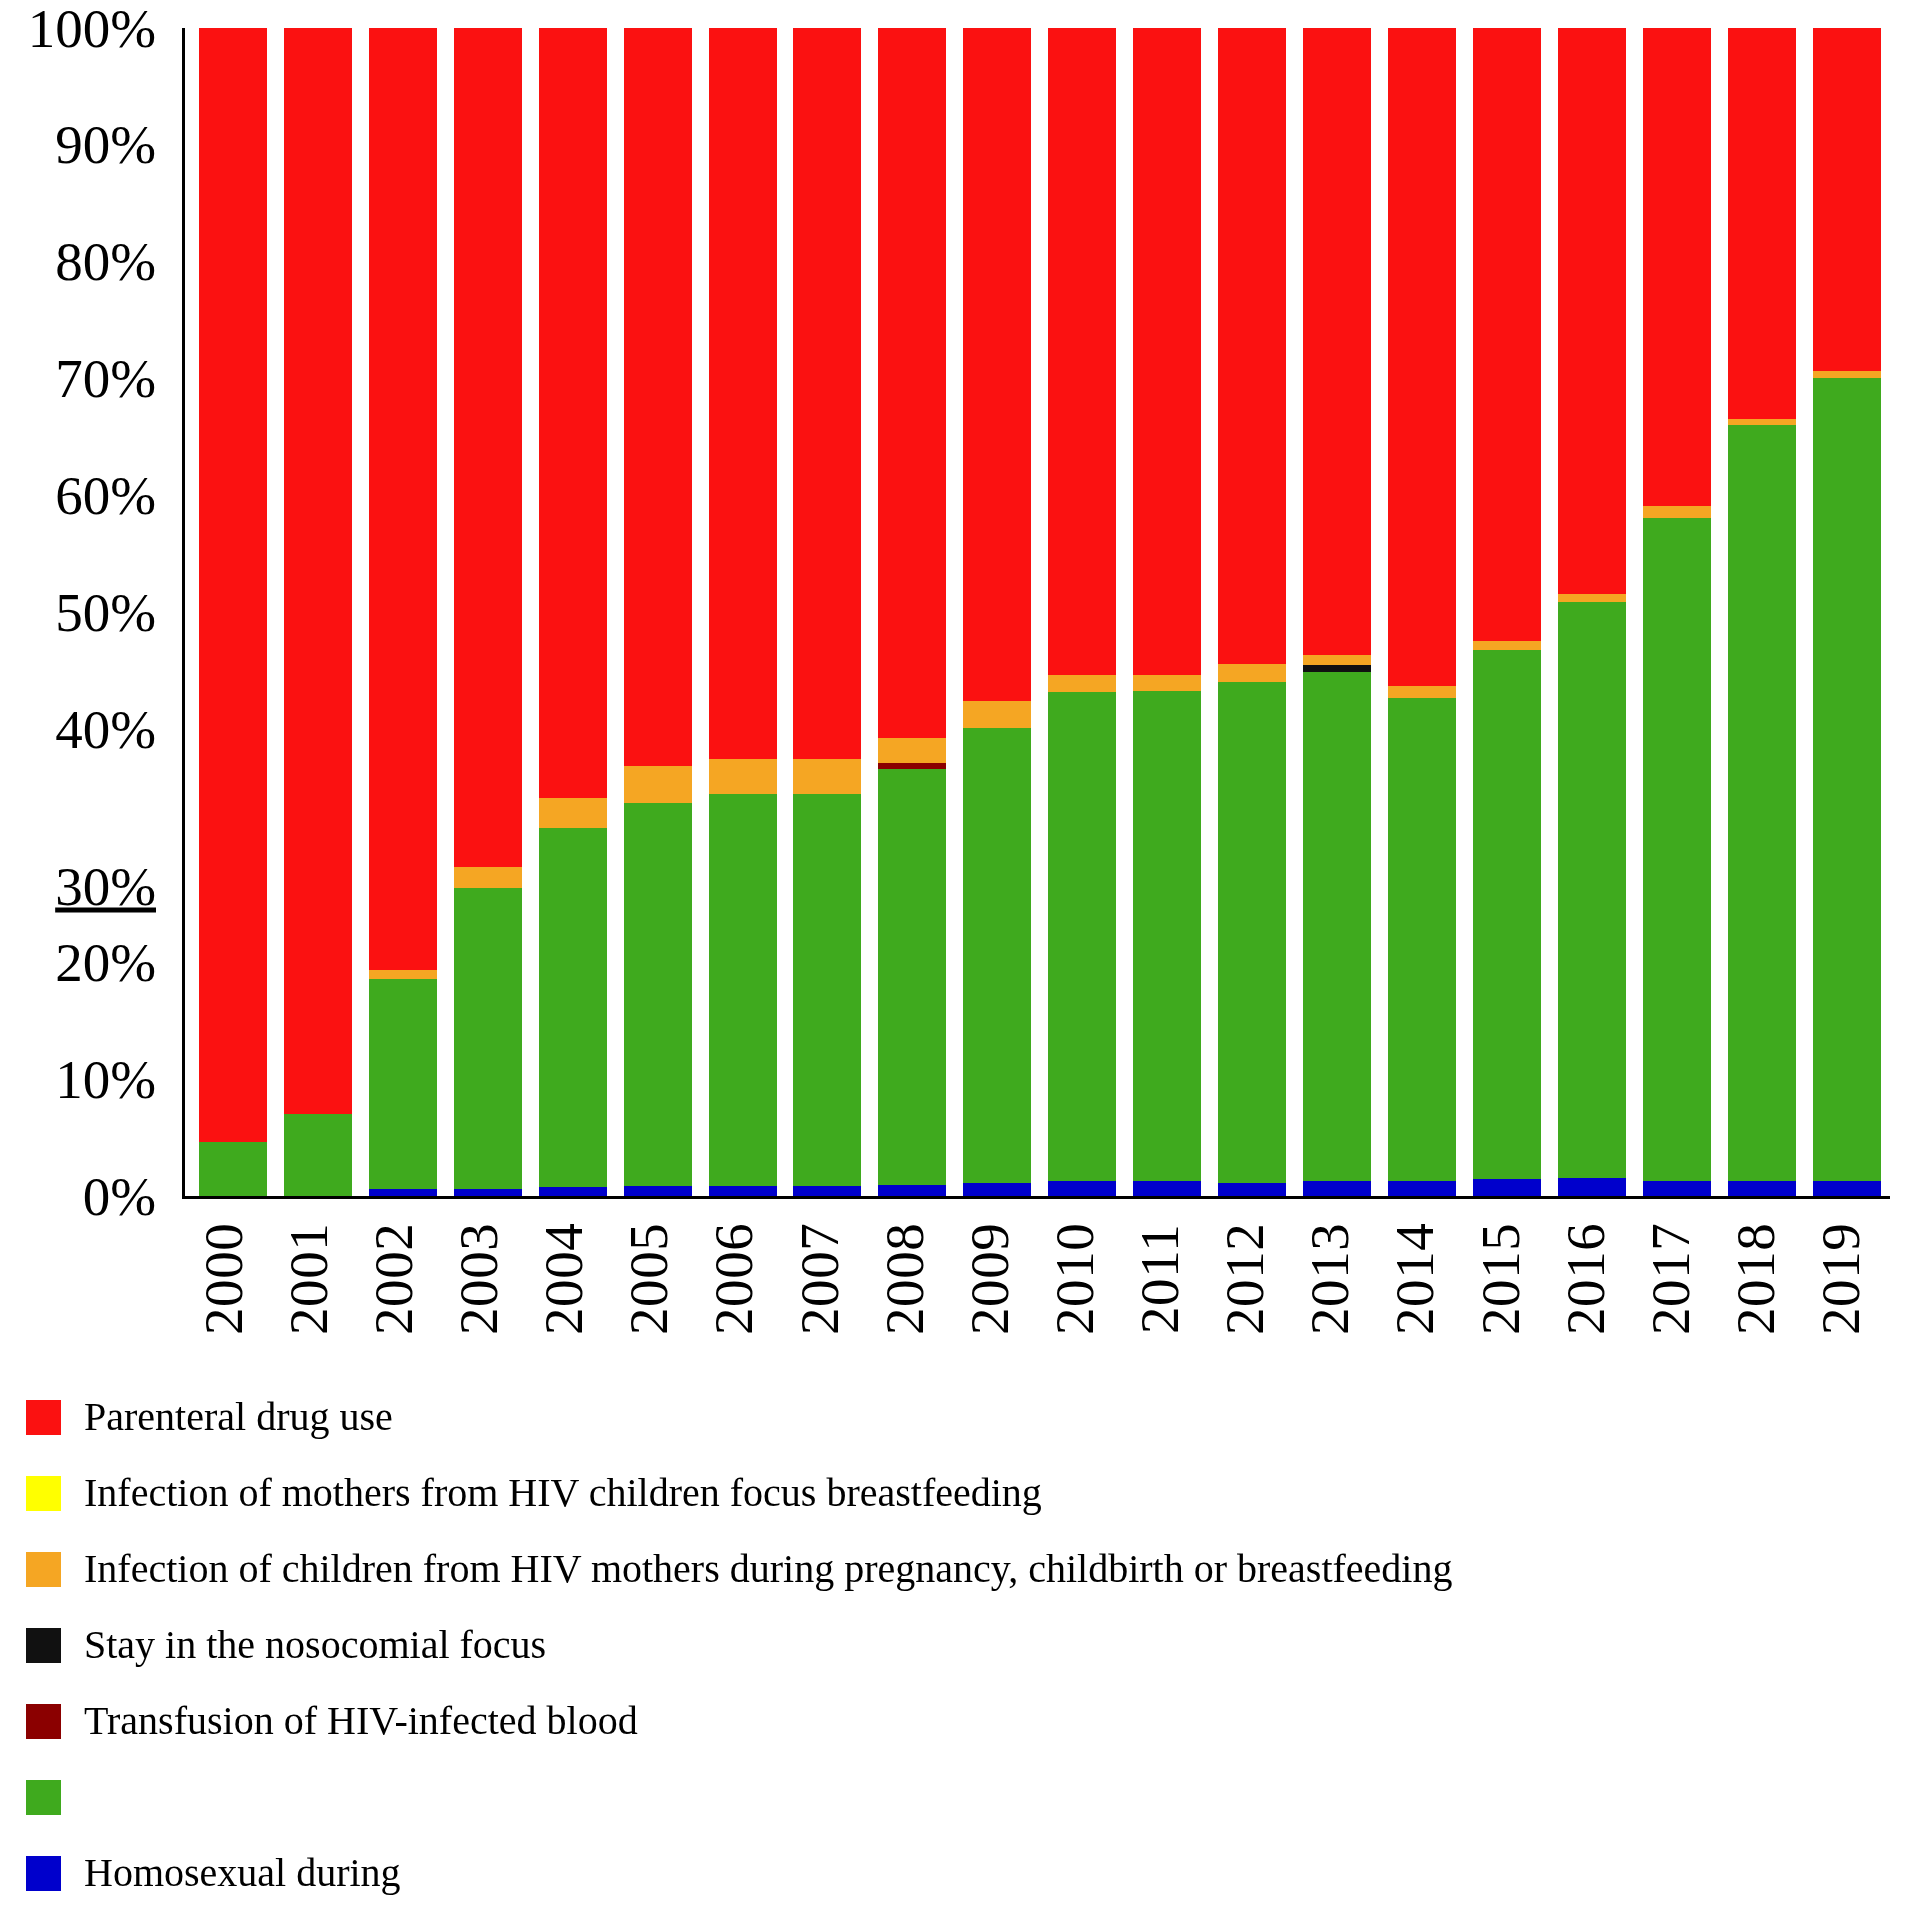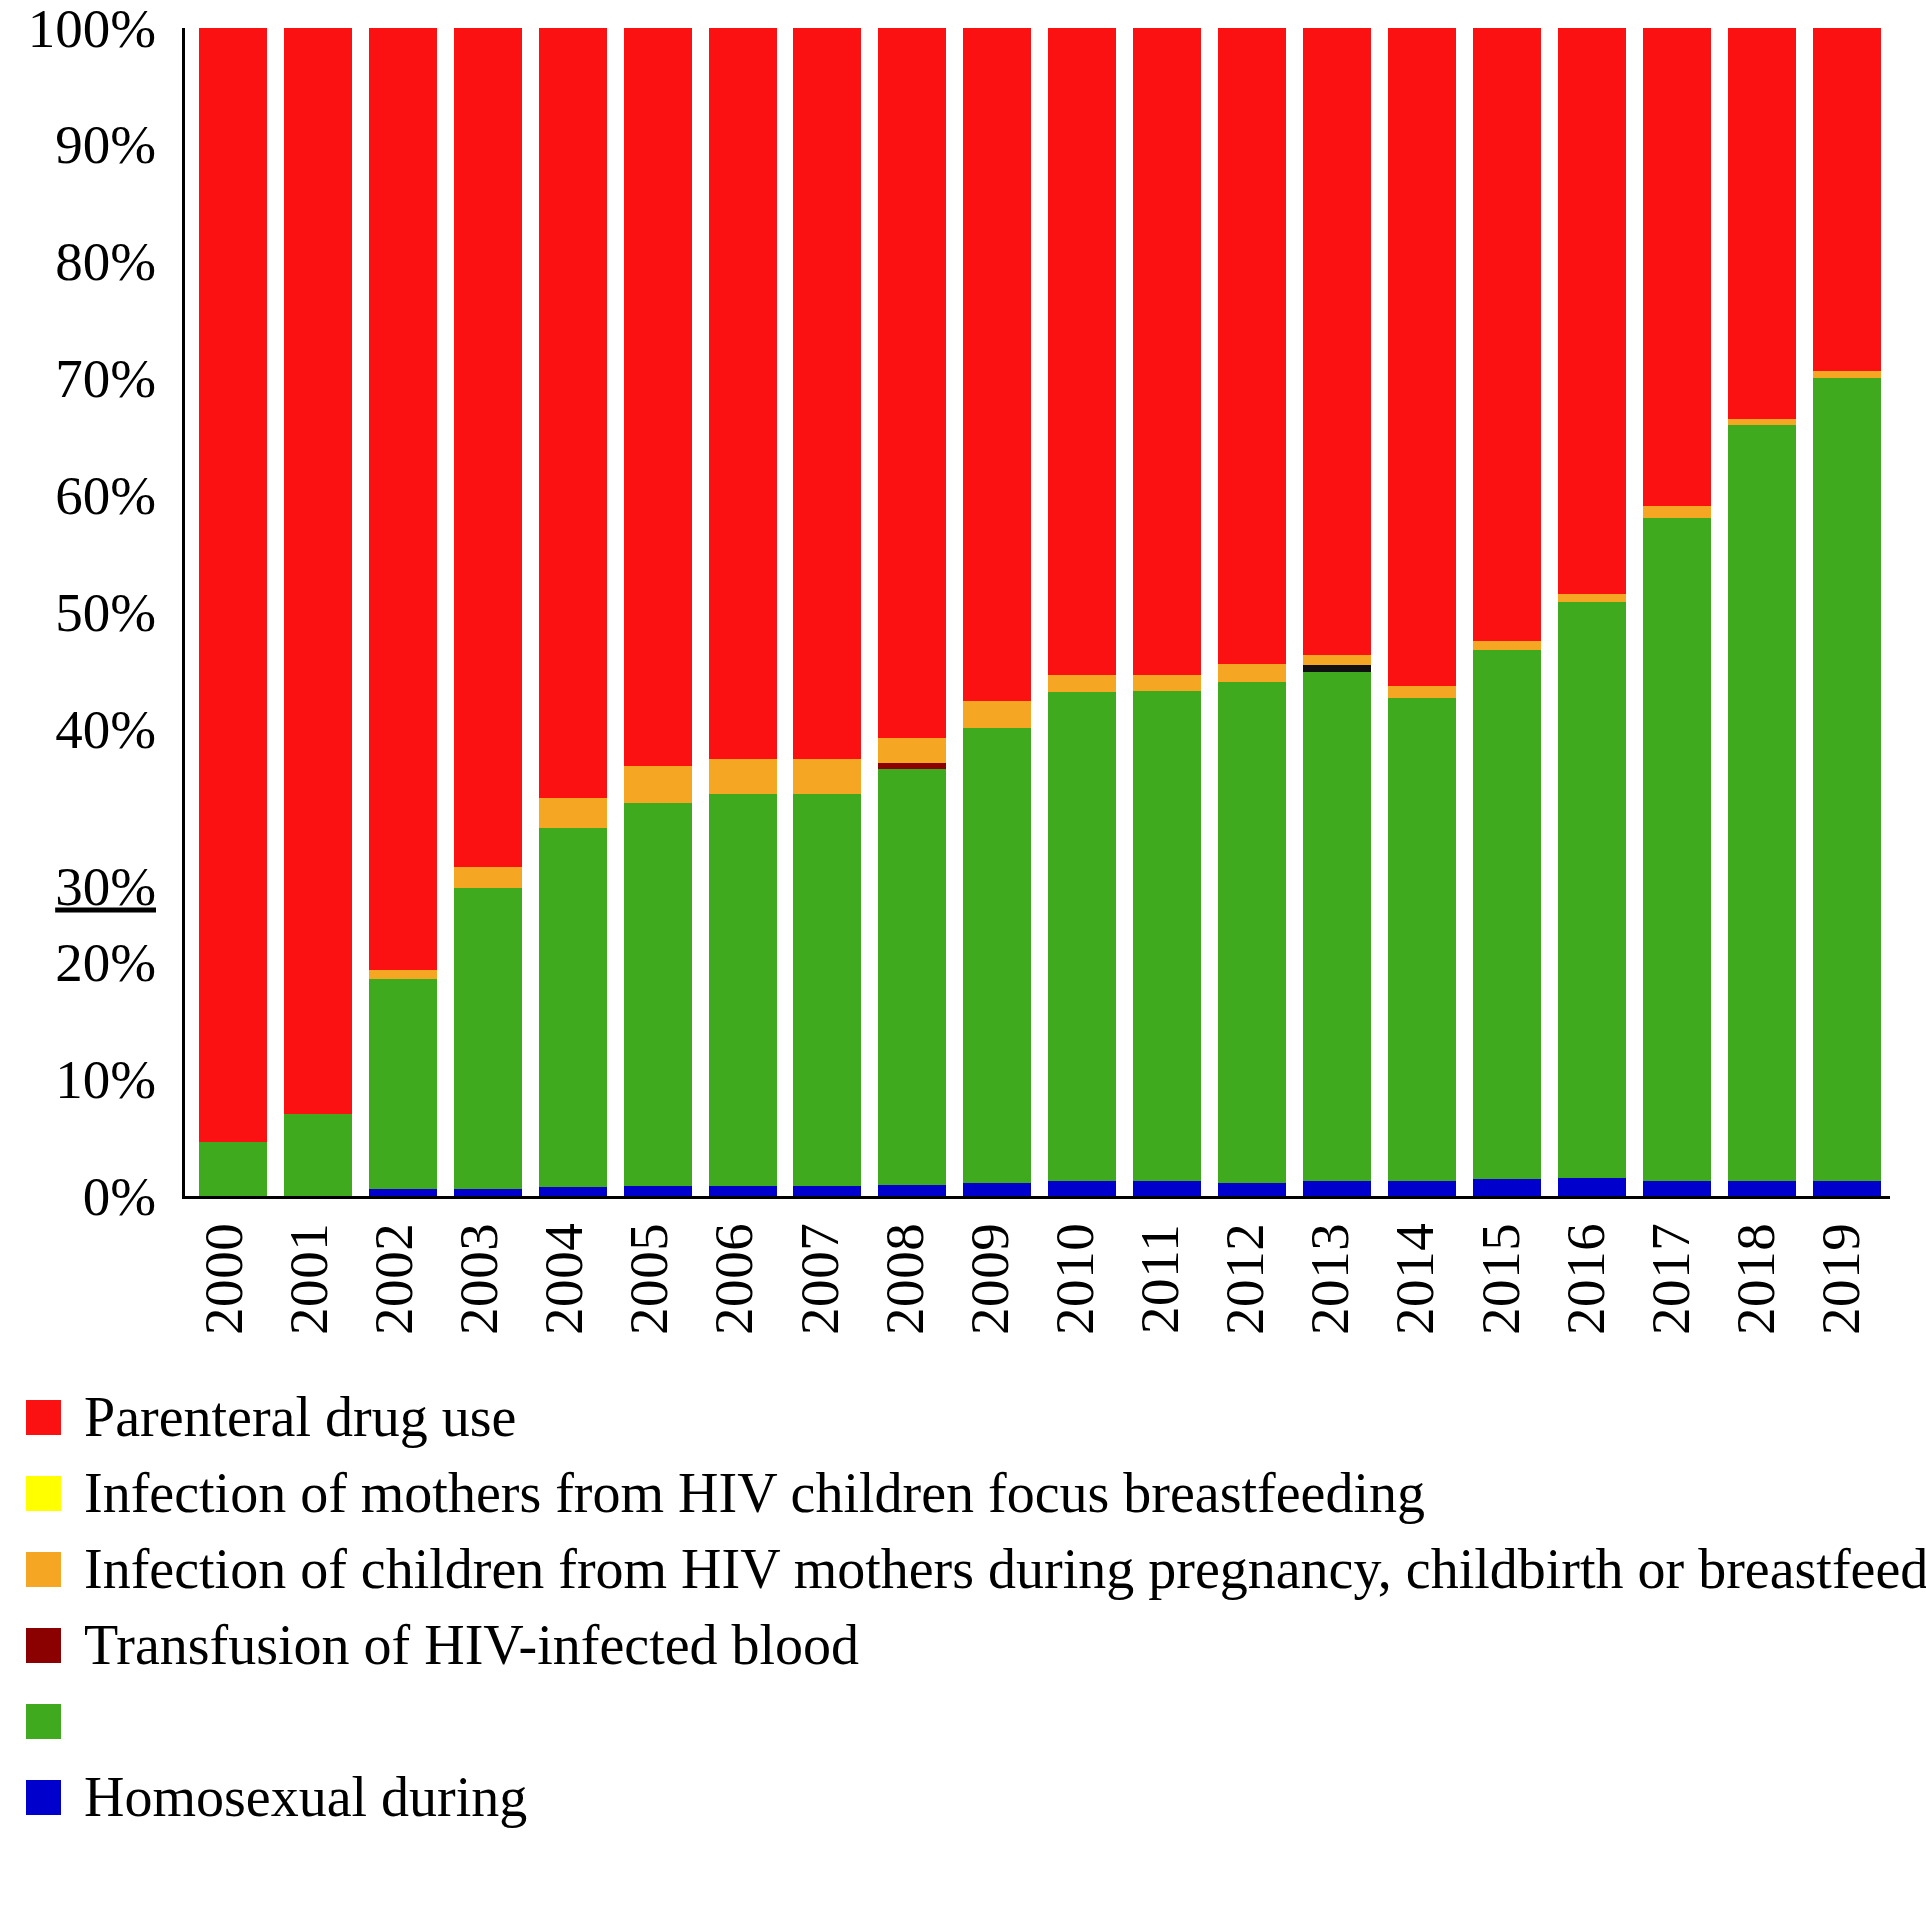--- a/index.html
+++ b/index.html
@@ -124,21 +124,21 @@
     align-items: center;
     height: 76px;
   }
   .legend-swatch {
     width: 35px;
     height: 35px;
     flex: 0 0 auto;
     margin-right: 23px;
   }
   .legend-text {
-    font-size: 56px;
+    font-size: 40px;
     line-height: 1.05;
     font-family: "Liberation Serif", serif;
     white-space: nowrap;
   }
 </style>
 </head>
 <body>
 
 <div class="page">
 
@@ -354,20 +354,24 @@
       </div>
       <div class="legend-row">
         <span class="legend-swatch" style="background: rgb(255, 255, 0);"></span>
         <span class="legend-text">Infection of mothers from HIV children focus breastfeeding</span>
       </div>
       <div class="legend-row">
         <span class="legend-swatch" style="background: rgb(245, 166, 35);"></span>
         <span class="legend-text">Infection of children from HIV mothers during pregnancy, childbirth or breastfeeding</span>
       </div>
       <div class="legend-row">
+        <span class="legend-swatch" style="background: rgb(17, 17, 17);"></span>
+        <span class="legend-text">Stay in the nosocomial focus</span>
+      </div>
+      <div class="legend-row">
         <span class="legend-swatch" style="background: rgb(139, 0, 0);"></span>
         <span class="legend-text">Transfusion of HIV-infected blood</span>
       </div>
       <div class="legend-row">
         <span class="legend-swatch" style="background: rgb(63, 170, 30);"></span>
       </div>
       <div class="legend-row">
         <span class="legend-swatch" style="background: rgb(0, 0, 204);"></span>
         <span class="legend-text">Homosexual during</span>
       </div>

